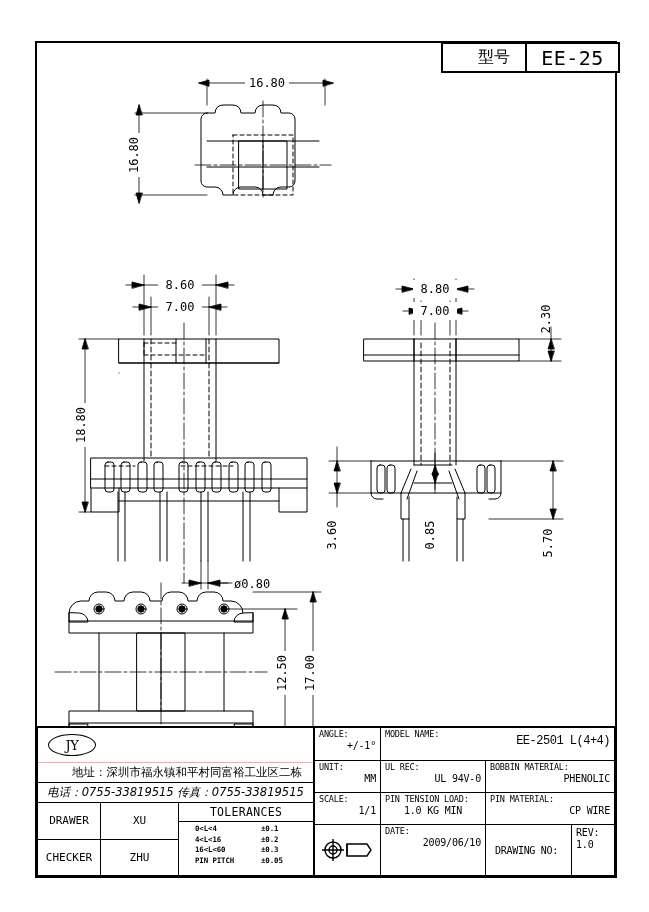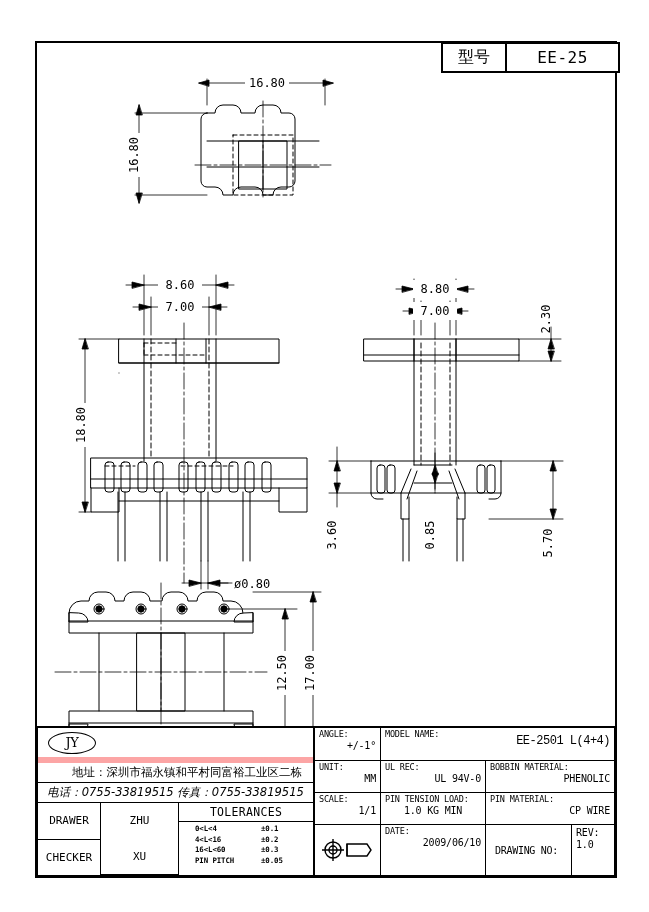--- a/index.html
+++ b/index.html
@@ -2,25 +2,25 @@
 <html><head>
 <meta charset="utf-8">
 <style>
   html,body{margin:0;padding:0;background:#ffffff;}
   body{width:649px;height:912px;position:relative;overflow:hidden;
        font-family:"Liberation Serif",serif;color:#000;}
   .sheet{position:absolute;left:35px;top:41px;width:582px;height:837px;
          border:2px solid #000;box-sizing:border-box;background:#fff;}
   
   .hdr{position:absolute;left:404px;top:-1px;width:179px;height:31px;
-       border:2px solid #000;box-sizing:border-box;display:flex;background:#fff;}
+       border:2px solid #000;box-sizing:border-box;display:flex;background:#fff;padding-left:20px;}
   .hdr .c1{width:62px;border-right:2px solid #000;display:flex;align-items:center;
            justify-content:center;font-size:16px;font-family:"DejaVu Sans",sans-serif;}
   .hdr .c2{flex:1;display:flex;align-items:center;justify-content:center;
-           font-size:16px;font-family:"DejaVu Sans Mono",monospace;letter-spacing:.5px;}
+           font-size:20px;font-family:"DejaVu Sans Mono",monospace;letter-spacing:.5px;}
   
   .canvas{position:absolute;left:4px;top:0;width:578px;height:833px;}
   .canvas svg{display:block;}
   
   .tb{position:absolute;left:-1px;bottom:-1px;width:580px;height:151px;
       box-sizing:border-box;border:2px solid #000;display:flex;background:#fff;}
   .tbl{width:277px;border-right:2px solid #000;box-sizing:border-box;
        display:flex;flex-direction:column;}
   .tbr{flex:1;display:flex;flex-direction:column;}
   .row{display:flex;border-bottom:1px solid #000;box-sizing:border-box;}
@@ -28,21 +28,21 @@
   .cell{box-sizing:border-box;border-right:1px solid #000;position:relative;
         padding:2px 4px;overflow:hidden;}
   .cell:last-child{border-right:none;}
   .lbl{font-family:"DejaVu Sans Mono",monospace;font-size:8.5px;
        letter-spacing:-.2px;line-height:1.15;}
   .val{font-family:"DejaVu Sans Mono",monospace;font-size:10px;text-align:right;
        line-height:1.2;letter-spacing:-.2px;}
   .ctr{display:flex;align-items:center;justify-content:center;
        font-family:"DejaVu Sans Mono",monospace;font-size:11px;}
   
-  .comp{height:35px;display:flex;align-items:center;border-bottom:6px solid #fca5a5;
+  .comp{height:35px;display:flex;align-items:center;border-bottom:1px solid #fca5a5;
         padding-left:10px;box-sizing:border-box;}
   .jy{width:46px;height:20px;border:1.6px solid #000;border-radius:50%;
       display:flex;align-items:center;justify-content:center;
       font-family:"DejaVu Serif",serif;font-size:13px;letter-spacing:-.5px;flex:0 0 auto;}
   .cname{flex:1;text-align:center;font-family:"DejaVu Sans",sans-serif;
          font-size:19px;font-weight:600;letter-spacing:1px;padding-right:6px;}
   .addr{height:20px;display:flex;align-items:center;justify-content:center;
         border-bottom:1px solid #000;font-family:Liberation Mono, monospace;
         font-size:11.5px;box-sizing:border-box;padding-left:23px;}
   .tel{height:20px;display:flex;align-items:center;justify-content:center;
@@ -394,22 +394,22 @@
 
       <div class="addr">地址：深圳市福永镇和平村同富裕工业区二栋</div>
       <div class="tel">电话：0755-33819515  传真：0755-33819515</div>
 
       <div class="btm">
         <div class="bcol" style="width:63px">
           <div class="bk">DRAWER</div>
           <div class="bk last">CHECKER</div>
         </div>
         <div class="bcol" style="width:78px">
+          <div class="bk">XU</div>
           <div class="bk last">ZHU</div>
-          <div class="bk">XU</div>
         </div>
         <div class="tolbox">
           <div class="tolhd">TOLERANCES</div>
           <div class="tolbody">
             <div class="tolrow">
               <span class="a">0&lt;L&lt;4</span>
               <span class="b">±0.1</span>
             </div>
             <div class="tolrow">
               <span class="a">4&lt;L&lt;16</span>

